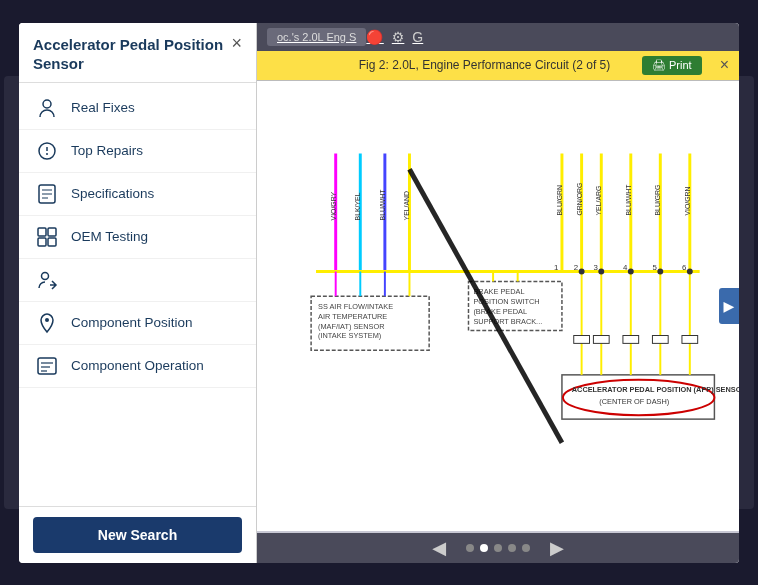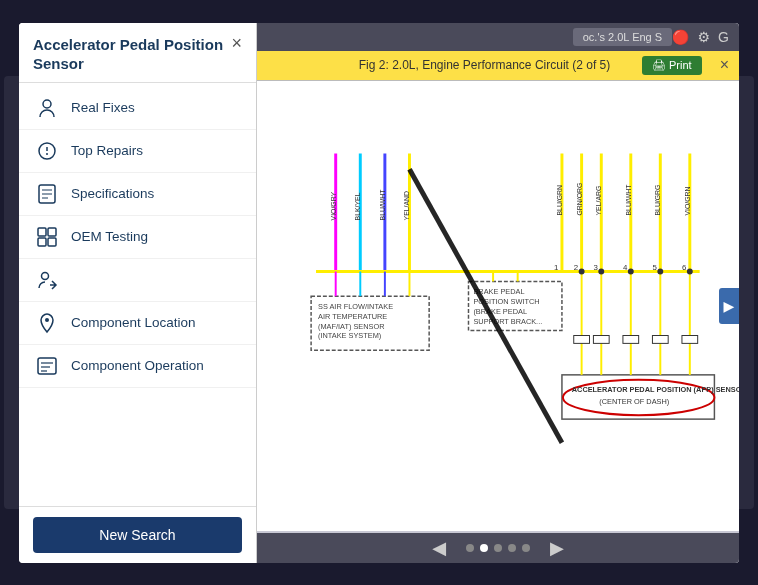--- a/index.html
+++ b/index.html
@@ -99,42 +99,43 @@
       border-top: 1px solid #ddd;
     }
     .new-search-btn {
       width: 100%;
       background: #1a3a6c;
       color: #fff;
       border: none;
       border-radius: 4px;
       padding: 10px 0;
       font-size: 14px;
-      font-weight: normal;
+      font-weight: bold;
       cursor: pointer;
     }
 
     
     .main-content {
       flex: 1;
       display: flex;
       flex-direction: column;
       background: #d0d0d8;
       position: relative;
       overflow: hidden;
     }
     .content-header {
       background: #4a4a5a;
       color: #fff;
       display: flex;
       align-items: center;
-      justify-content: flex-end;
+      justify-content: flex-start;
       padding: 4px 10px;
       font-size: 12px;
       height: 28px;
+      text-decoration: underline;
     }
     .header-title-bar {
       display: flex;
       align-items: center;
       gap: 8px;
     }
     .header-tab {
       background: #6a6a7a;
       padding: 3px 10px;
       border-radius: 3px;
@@ -327,21 +328,21 @@
               </svg>
             </span>
           </div>
           <div class="menu-item">
             <span class="menu-icon">
               <svg width="22" height="22" viewBox="0 0 22 22">
                 <path d="M11 2C8 2 5 5 5 8c0 5 6 12 6 12s6-7 6-12c0-3-3-6-6-6z" fill="none" stroke="#1a3a5c" stroke-width="1.5"></path>
                 <circle cx="11" cy="8" r="2" fill="#1a3a5c"></circle>
               </svg>
             </span>
-            <span class="menu-label">Component Location</span>
+            <span class="menu-label">Component Position</span>
           </div>
           <div class="menu-item">
             <span class="menu-icon">
               <svg width="22" height="22" viewBox="0 0 22 22">
                 <rect x="2" y="3" width="18" height="16" rx="2" fill="none" stroke="#1a3a5c" stroke-width="1.5"></rect>
                 <line x1="5" y1="8" x2="17" y2="8" stroke="#1a3a5c" stroke-width="1.2"></line>
                 <line x1="5" y1="12" x2="14" y2="12" stroke="#1a3a5c" stroke-width="1.2"></line>
                 <line x1="5" y1="16" x2="11" y2="16" stroke="#1a3a5c" stroke-width="1.2"></line>
               </svg>
             </span>

